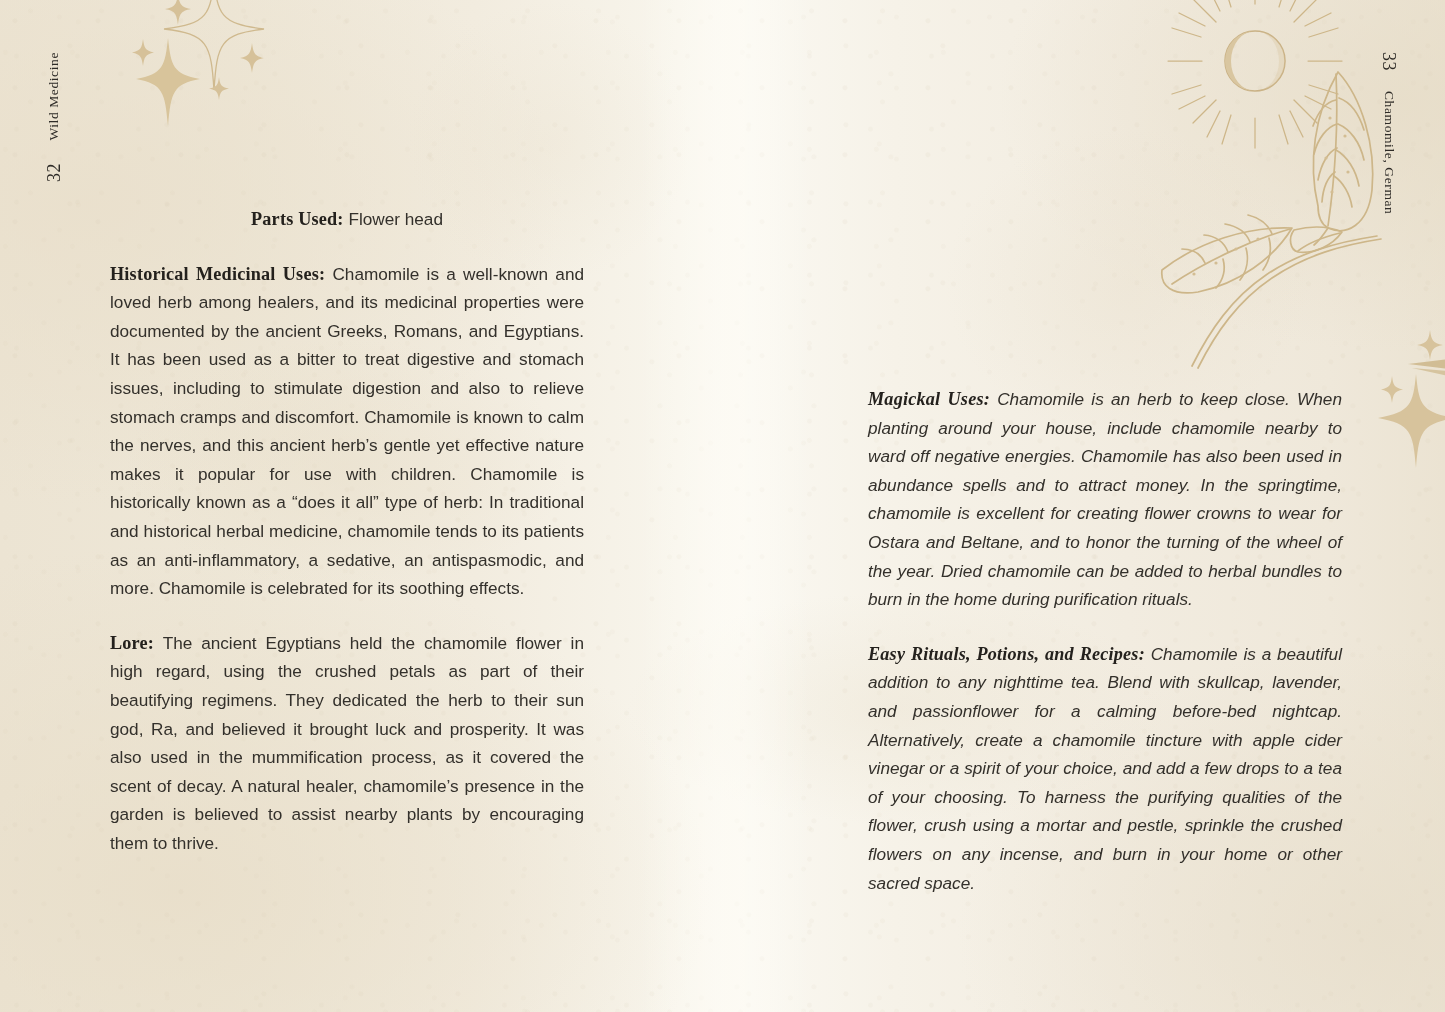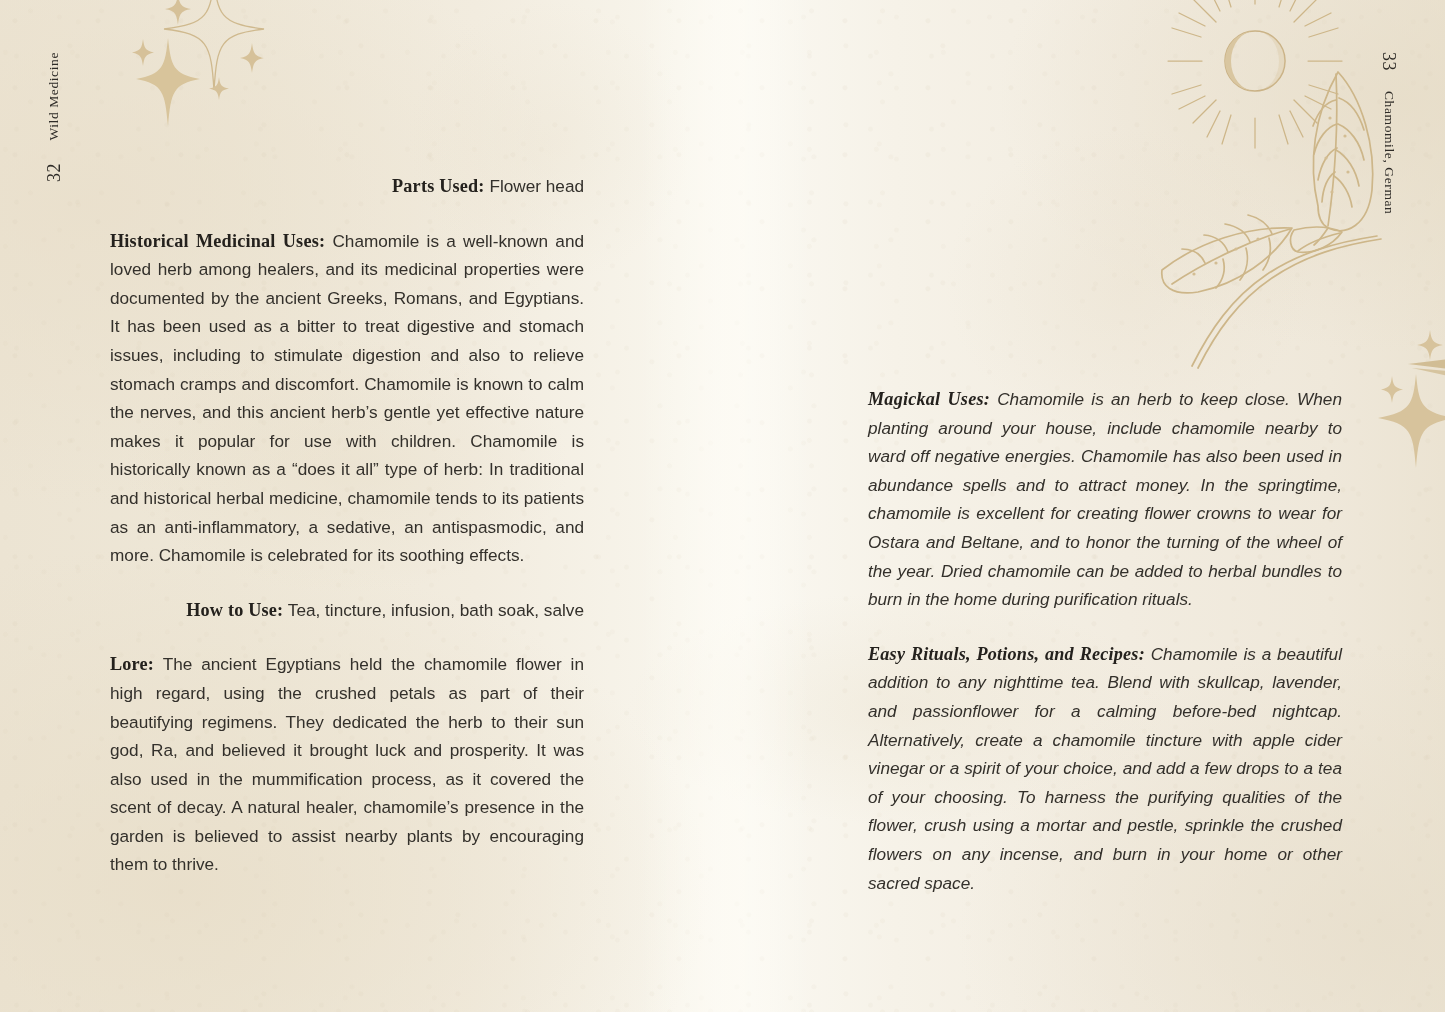--- a/index.html
+++ b/index.html
@@ -123,21 +123,21 @@
     font-family: "Liberation Sans", sans-serif;
     font-size: 17.2px;
     line-height: 28.6px;
     text-align: justify;
     text-justify: inter-word;
     margin: 0 0 26px 0;
     color: #33302b;
     hyphens: manual;
   }
   .para.last { margin-bottom: 0; }
-  .para.nojust { text-align: right; }
+  .para.nojust { text-align: center; margin-top: 33px; }
 
   .lead {
     font-family: "Liberation Serif", serif;
     font-weight: bold;
     font-size: 18.2px;
     letter-spacing: 0.2px;
     color: #24211d;
   }
 
   
@@ -286,21 +286,20 @@
     <span class="folio">33</span>
     <span class="runtitle">Chamomile, German</span>
   </div>
 
   <div class="col col-left">
 
     <p class="para nojust"><span class="lead">Parts Used:</span><span> Flower head</span></p>
 
     <p class="para"><span class="lead">Historical Medicinal Uses:</span><span> Chamomile is a well-known and loved herb among healers, and its medicinal properties were documented by the ancient Greeks, Romans, and Egyptians. It has been used as a bitter to treat digestive and stomach issues, including to stimulate digestion and also to relieve stomach cramps and discomfort. Chamomile is known to calm the nerves, and this ancient herb’s gentle yet effective nature makes it popular for use with children. Chamomile is historically known as a “does it all” type of herb: In traditional and historical herbal medicine, chamomile tends to its patients as an anti-inflammatory, a sedative, an antispasmodic, and more. Chamomile is celebrated for its soothing effects.</span></p>
 
-    <p class="para nojust"><span class="lead">How to Use:</span><span> Tea, tincture, infusion, bath soak, salve</span></p>
 
     <p class="para last"><span class="lead">Lore:</span><span> The ancient Egyptians held the chamomile flower in high regard, using the crushed petals as part of their beautifying regimens. They dedicated the herb to their sun god, Ra, and believed it brought luck and prosperity. It was also used in the mummification process, as it covered the scent of decay. A natural healer, chamomile’s presence in the garden is believed to assist nearby plants by encouraging them to thrive.</span></p>
 
   </div>
 
   <div class="col col-right">
 
     <p class="para"><span class="lead">Magickal Uses:</span><span> Chamomile is an herb to keep close. When planting around your house, include chamomile nearby to ward off negative energies. Chamomile has also been used in abundance spells and to attract money. In the springtime, chamomile is excellent for creating flower crowns to wear for Ostara and Beltane, and to honor the turning of the wheel of the year. Dried chamomile can be added to herbal bundles to burn in the home during purification rituals.</span></p>
 
     <p class="para last"><span class="lead">Easy Rituals, Potions, and Recipes:</span><span> Chamomile is a beautiful addition to any nighttime tea. Blend with skullcap, lavender, and passionflower for a calming before-bed nightcap. Alternatively, create a chamomile tincture with apple cider vinegar or a spirit of your choice, and add a few drops to a tea of your choosing. To harness the purifying qualities of the flower, crush using a mortar and pestle, sprinkle the crushed flowers on any incense, and burn in your home or other sacred space.</span></p>

